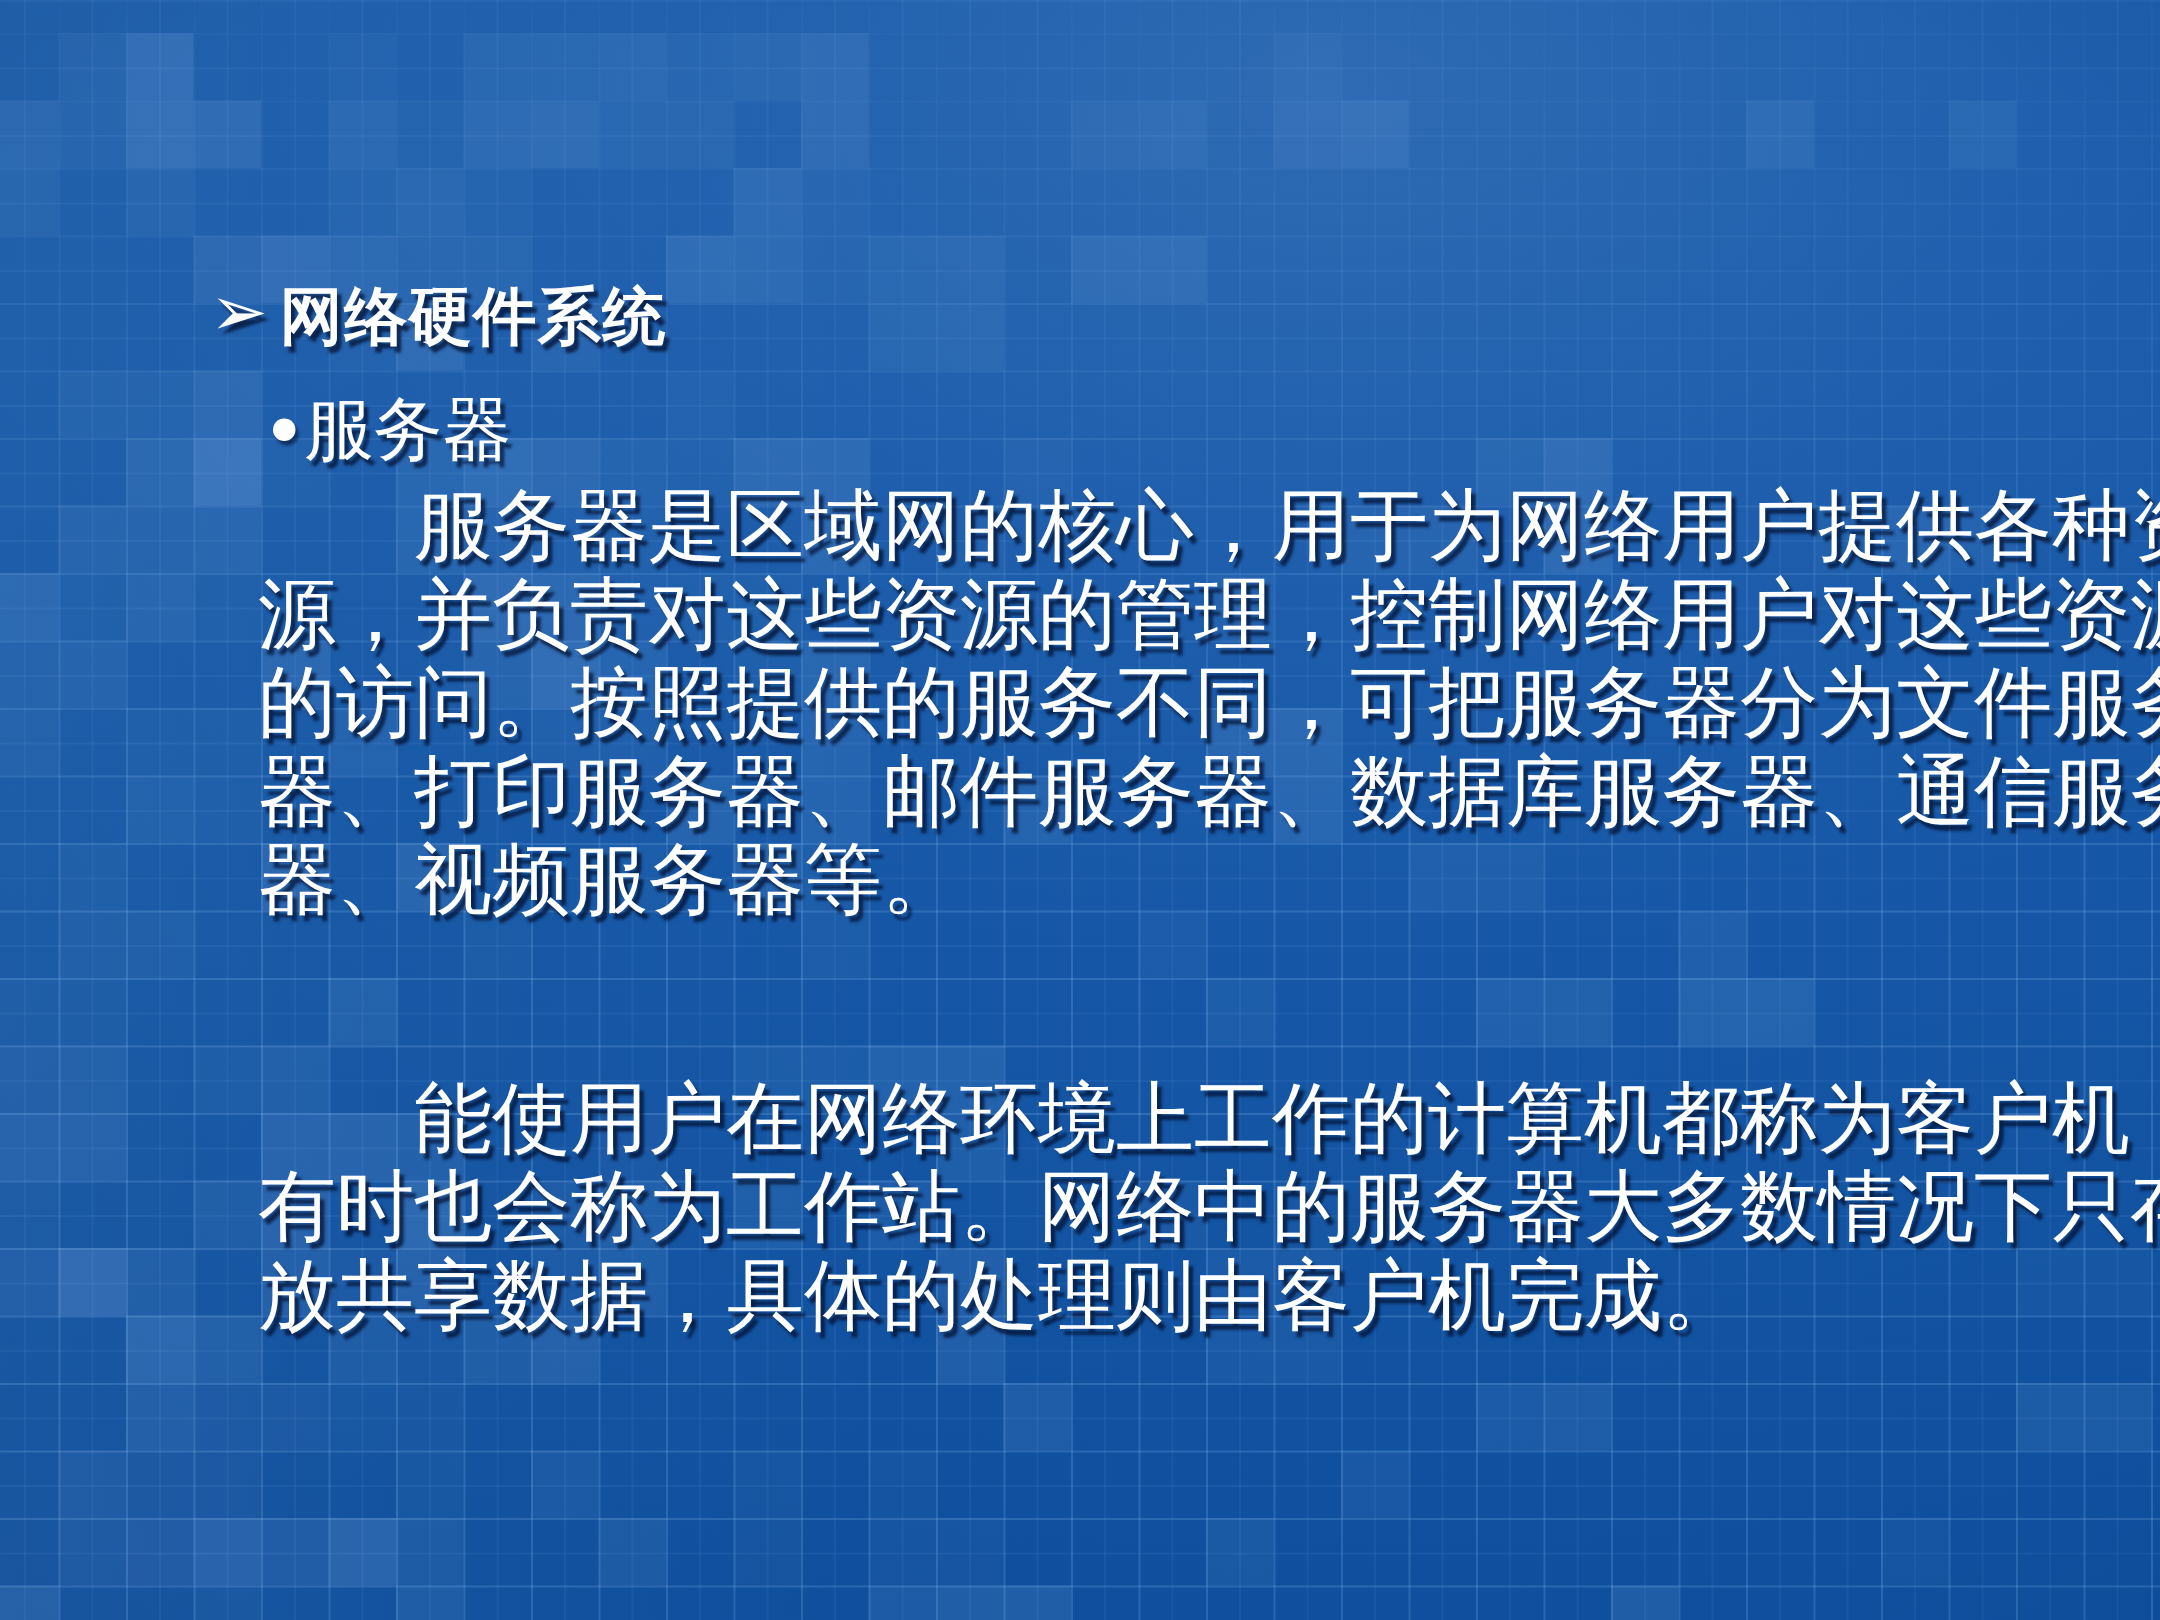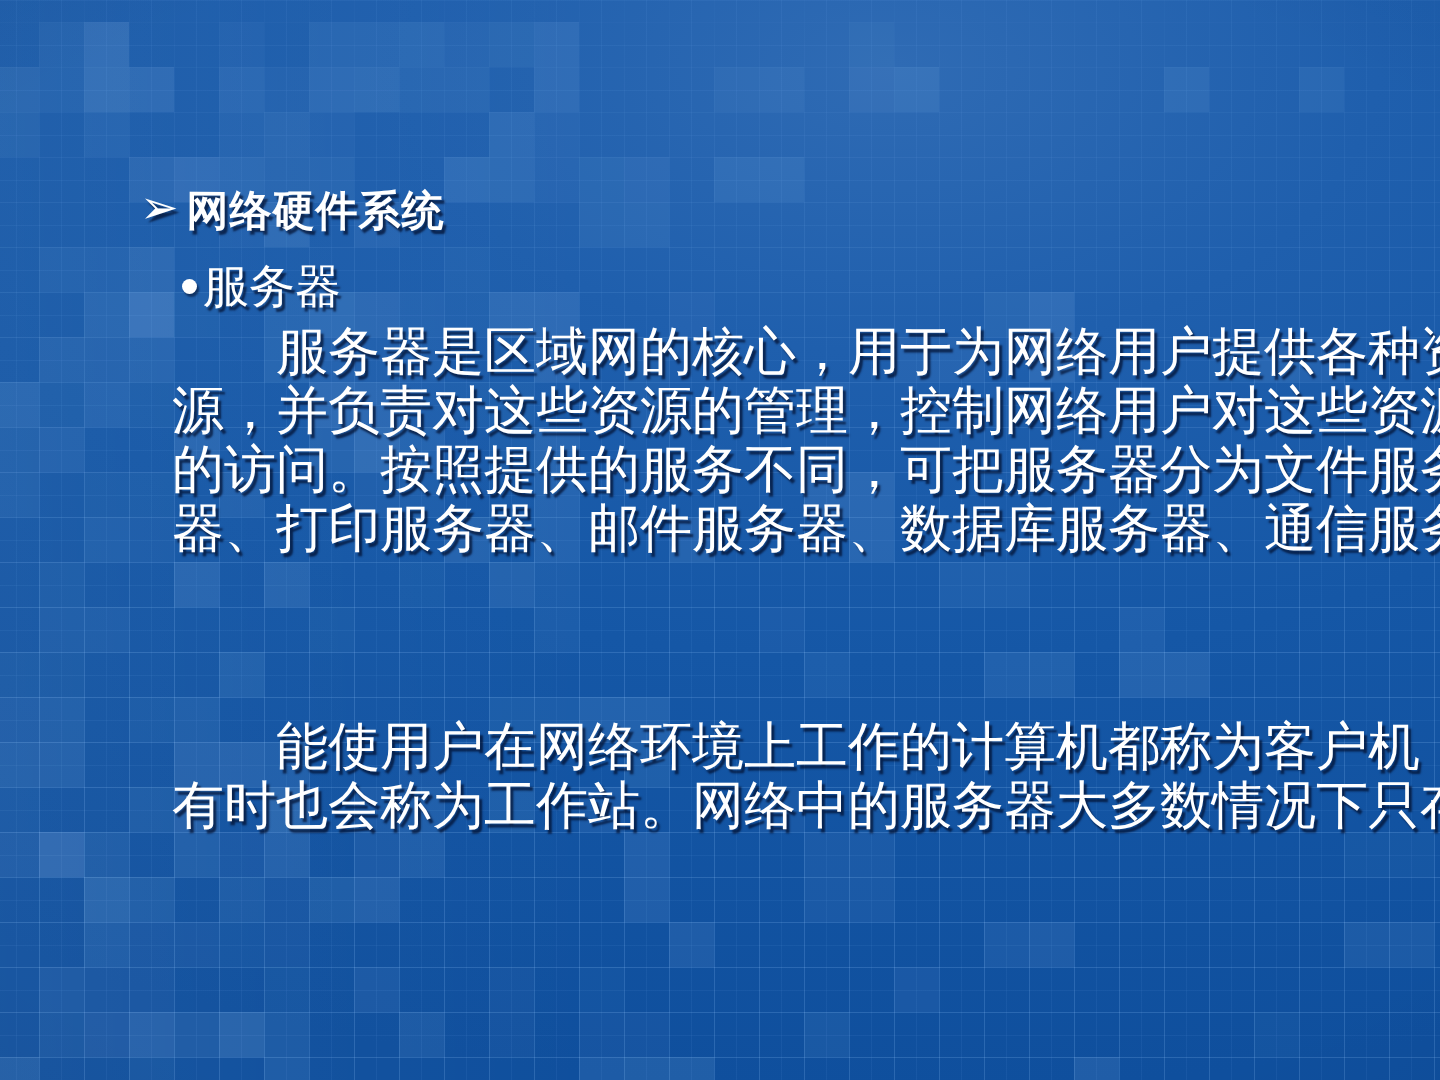--- a/index.html
+++ b/index.html
@@ -375,22 +375,24 @@
     <div class="bullet3 item-1">
       <span class="dot-bullet"></span>
       <span class="bullet3-text">服务器</span>
     </div>
 
     <div class="body-para para-1">
       <span class="pline indent">服务器是区域网的核心，用于为网络用户提供各种资</span>
       <span class="pline">源，并负责对这些资源的管理，控制网络用户对这些资源</span>
       <span class="pline">的访问。按照提供的服务不同，可把服务器分为文件服务</span>
       <span class="pline">器、打印服务器、邮件服务器、数据库服务器、通信服务</span>
+      <span class="pline">器、视频服务器等。</span>
     </div>
 
 
     <div class="body-para para-2">
       <span class="pline indent">能使用户在网络环境上工作的计算机都称为客户机，</span>
       <span class="pline">有时也会称为工作站。网络中的服务器大多数情况下只存</span>
+      <span class="pline">放共享数据，具体的处理则由客户机完成。</span>
     </div>
 
   </div>
 </div>
 
 </body></html>

